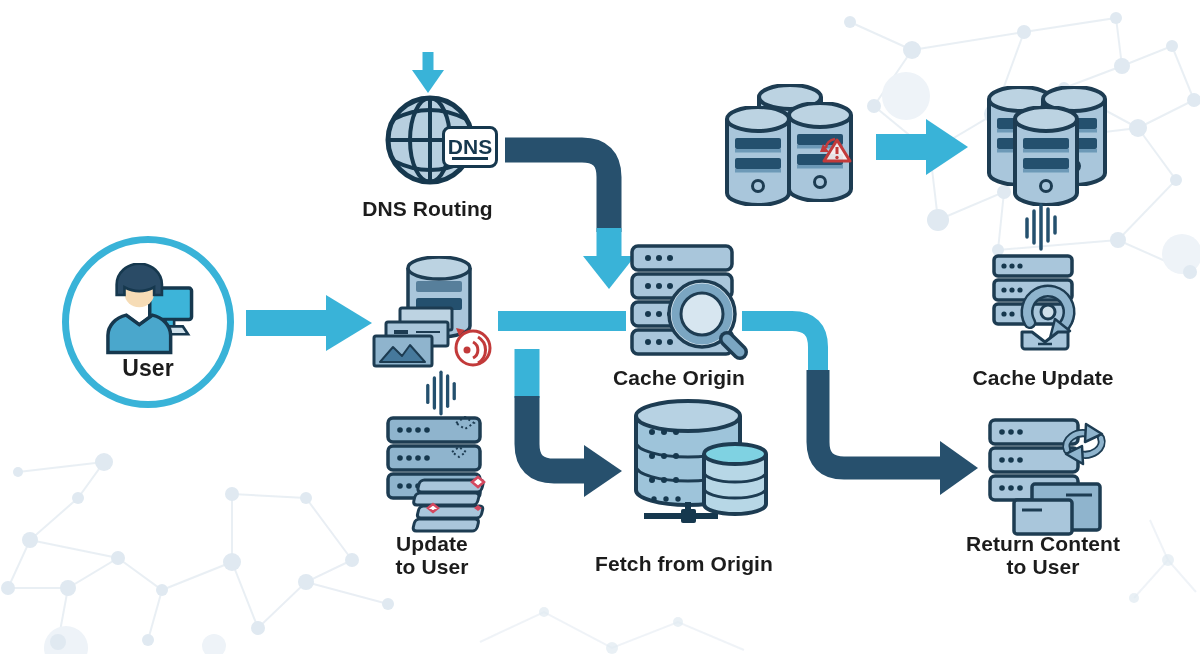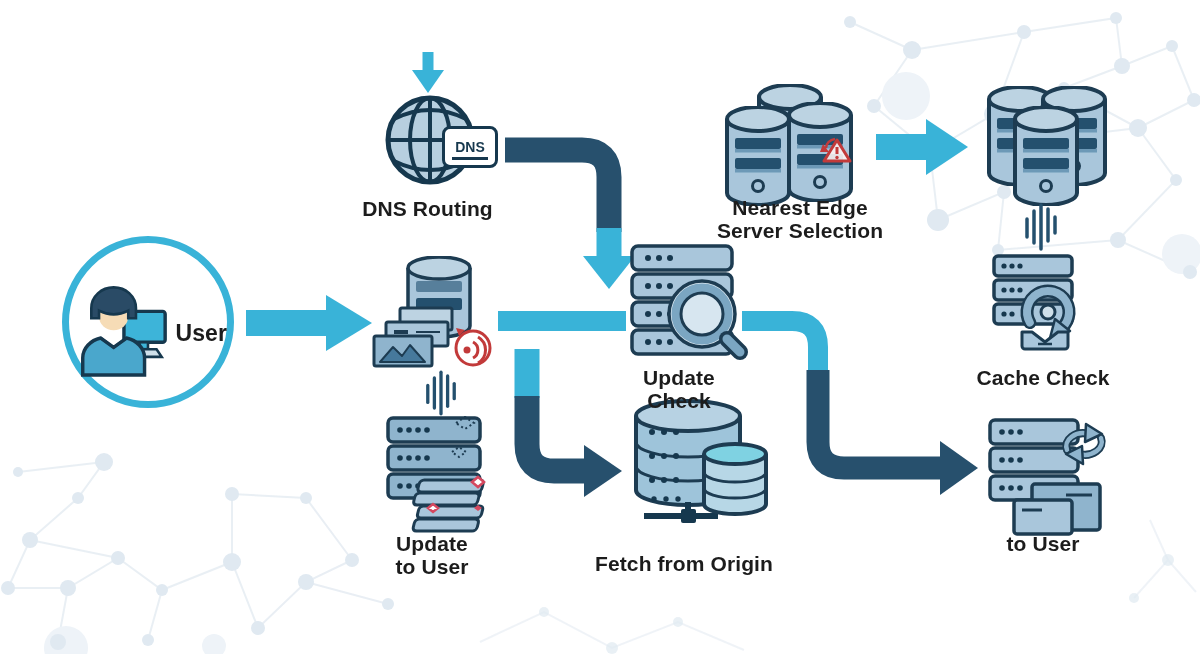--- a/index.html
+++ b/index.html
@@ -26,29 +26,29 @@
     letter-spacing:.1px;
   }
   .st-cyan{stroke:var(--accent-cyan);fill:none;}
   .st-navy{stroke:var(--accent-navy);fill:none;}
   .f-cyan{fill:var(--accent-cyan);}
   .f-navy{fill:var(--accent-navy);}
   .user-circle{
     position:absolute;left:62px;top:236px;width:172px;height:172px;
     border:7px solid var(--accent-cyan);border-radius:50%;
     box-sizing:border-box;background:#fff;z-index:2;
-    display:flex;flex-direction:row;align-items:center;justify-content:flex-start;
+    display:flex;flex-direction:column;align-items:center;justify-content:flex-start;
     padding-top:20px;
   }
   .user-lbl{position:static;font-size:23px;margin-top:2px;}
   .dns-badge{
     position:absolute;left:442px;top:126px;width:56px;height:42px;z-index:3;
     background:#fff;border:3px solid #16384e;border-radius:8px;box-sizing:border-box;
     display:flex;align-items:center;justify-content:center;
-    font-size:14px;font-weight:700;color:#16384e;
+    font-size:21px;font-weight:700;color:#16384e;
   }
   .dns-badge::after{
     content:"";position:absolute;left:7px;right:7px;bottom:5px;height:3px;background:#16384e;
   }
 </style>
 </head>
 <body>
 
 <div class="canvas">
 
@@ -267,38 +267,34 @@
         <circle cx="42" cy="98" r="3"></circle>
     </g>
     <g>
       <circle cx="74" cy="70" r="33" fill="#d7e6f0" stroke="#1d3c52" stroke-width="3.5"></circle>
       <circle cx="74" cy="70" r="26" fill="none" stroke="#7ba6c2" stroke-width="9"></circle>
       <circle cx="74" cy="70" r="21" fill="none" stroke="#1d3c52" stroke-width="3"></circle>
       <line x1="99" y1="95" x2="112" y2="108" stroke="#1d3c52" stroke-width="16" stroke-linecap="round"></line>
       <line x1="99" y1="95" x2="112" y2="108" stroke="#7ba6c2" stroke-width="9" stroke-linecap="round"></line>
     </g>
   </svg>
-  <div class="lbl" style="left:609px;top:366px;width:140px">Update Check</div>
+  <div class="lbl" style="left:609px;top:366px;width:140px">Cache Origin</div>
 
   <svg class="node" style="left:720px;top:84px" width="140" height="140" viewBox="0 0 140 140">
     <use href="#cyl" x="36" y="0" width="68" height="100"></use>
     <use href="#cyl" x="4" y="22" width="68" height="100"></use>
     <use href="#cyl" x="66" y="18" width="68" height="100"></use>
     <g>
       <path d="M106,64 a11,9 0 0 1 9,-9" fill="none" stroke="#c23a3a" stroke-width="2.5"></path>
       <polygon points="103,60 109,68 100,68" fill="#c23a3a"></polygon>
       <path d="M117,56 l13,21 h-26 z" fill="#fdf2f2" fill-opacity="0.9" stroke="#c23a3a" stroke-width="3" stroke-linejoin="round"></path>
       <line x1="117" y1="63" x2="117" y2="70" stroke="#c23a3a" stroke-width="3"></line>
       <circle cx="117" cy="73.5" r="1.7" fill="#c23a3a"></circle>
     </g>
   </svg>
-  <div class="lbl" style="left:712px;top:196px;width:176px">
-    <div>Nearest Edge</div>
-    <div>Server Selection</div>
-  </div>
 
   <svg class="node" style="left:984px;top:82px" width="124" height="130" viewBox="0 0 124 130">
     <use href="#cyl" x="2" y="4" width="68" height="100"></use>
     <use href="#cyl" x="56" y="4" width="68" height="100"></use>
     <use href="#cyl" x="28" y="24" width="68" height="100"></use>
   </svg>
 
   <svg class="node" style="left:1023px;top:202px" width="36" height="50" viewBox="0 0 36 48">
     <g stroke="#24506e" stroke-width="3.5" stroke-linecap="round">
       <line x1="4" y1="16" x2="4" y2="34"></line>
@@ -327,21 +323,21 @@
     </g>
     <g>
       <path d="M37.8,68.5 A21,21 0 1 1 66.5,76.2" fill="none" stroke="#1d3c52" stroke-width="13" stroke-linecap="round"></path>
       <path d="M37.8,68.5 A21,21 0 1 1 66.5,76.2" fill="none" stroke="#8fb4cd" stroke-width="8" stroke-linecap="round"></path>
       <polygon points="58,84 78,77 63,65" fill="#8fb4cd" stroke="#1d3c52" stroke-width="2.5" stroke-linejoin="round"></polygon>
       <circle cx="56" cy="58" r="7" fill="#cfe0ea" stroke="#1d3c52" stroke-width="3"></circle>
     </g>
     <path d="M30,78 v14 a3,3 0 0 0 3,3 h40 a3,3 0 0 0 3,-3 v-14 h-10 l-13,10 -13,-10 z" fill="#a9c6db" stroke="#1d3c52" stroke-width="3" stroke-linejoin="round"></path>
     <line x1="46" y1="90" x2="60" y2="90" stroke="#1d3c52" stroke-width="2.5"></line>
   </svg>
-  <div class="lbl" style="left:963px;top:366px;width:160px">Cache Check</div>
+  <div class="lbl" style="left:963px;top:366px;width:160px">Cache Update</div>
 
   <svg class="node" style="left:630px;top:398px" width="142" height="128" viewBox="0 0 142 128">
     <path d="M6,18 V92 a52,15 0 0 0 104,0 V18" fill="#9ec4da" stroke="#1d3c52" stroke-width="4"></path>
     <ellipse cx="58" cy="18" rx="52" ry="15" fill="#b7d2e3" stroke="#1d3c52" stroke-width="4"></ellipse>
     <path d="M6,44 a52,15 0 0 0 104,0 M6,68 a52,15 0 0 0 104,0" fill="none" stroke="#1d3c52" stroke-width="3"></path>
     <g fill="#16384e">
       <circle cx="22" cy="34" r="3"></circle>
         <circle cx="34" cy="34" r="3"></circle>
         <circle cx="46" cy="34" r="3"></circle>
       <circle cx="22" cy="58" r="3"></circle>
@@ -395,16 +391,17 @@
       <polygon points="94,28 78,36 95,46" fill="#8fb4cd" stroke="#1d3c52" stroke-width="2.5" stroke-linejoin="round"></polygon>
     </g>
     <g>
       <rect x="44" y="66" width="68" height="46" rx="3" fill="#8fb4cd" stroke="#1d3c52" stroke-width="3.5"></rect>
       <line x1="78" y1="77" x2="104" y2="77" stroke="#1d3c52" stroke-width="3"></line>
       <rect x="26" y="82" width="58" height="34" rx="3" fill="#a9c6db" stroke="#1d3c52" stroke-width="3.5"></rect>
       <line x1="34" y1="92" x2="54" y2="92" stroke="#1d3c52" stroke-width="3"></line>
     </g>
   </svg>
   <div class="lbl" style="left:962px;top:532px;width:162px">
+    <div>Return Content</div>
     <div>to User</div>
   </div>
 
 </div>
 
 </body></html>

